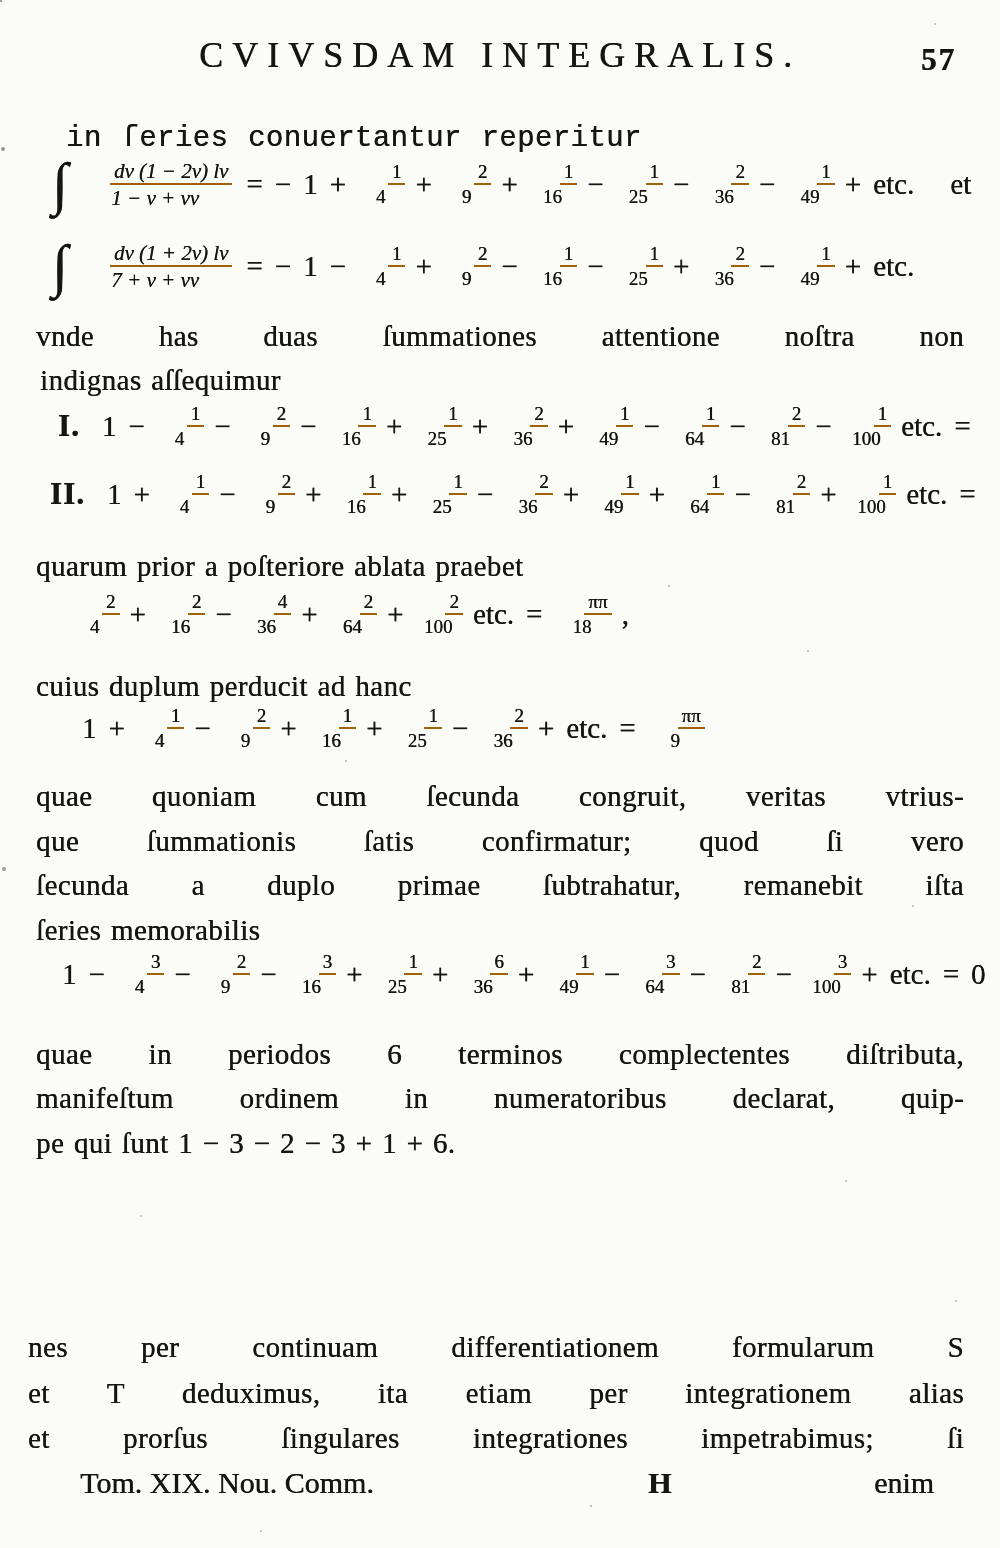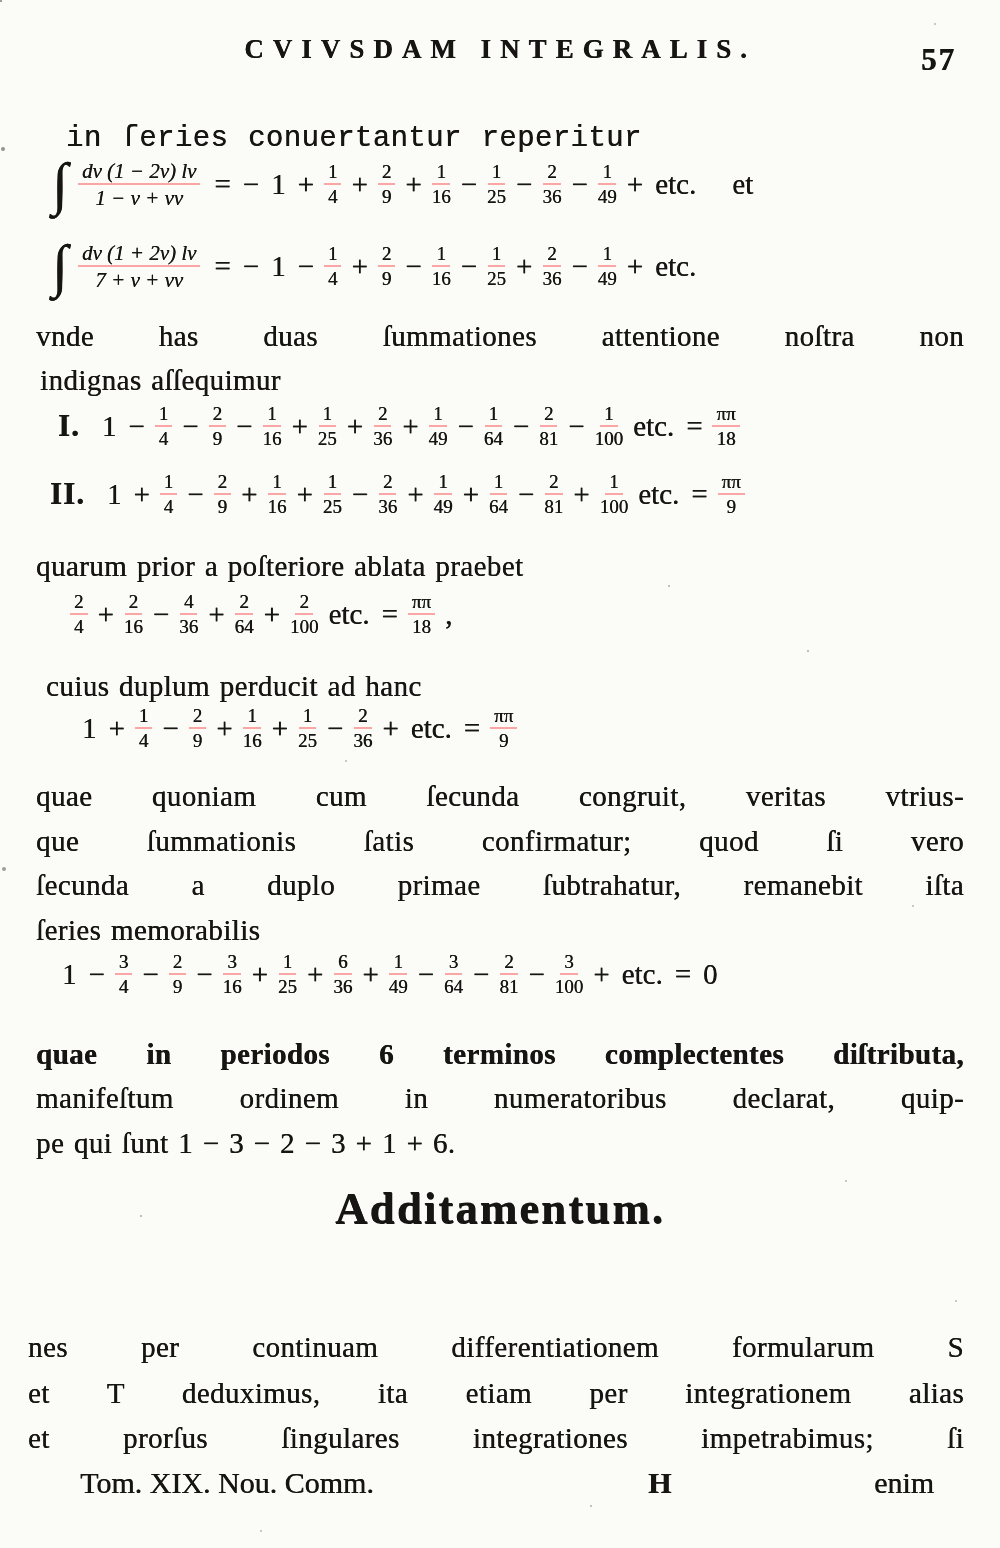--- a/index.html
+++ b/index.html
@@ -12,41 +12,41 @@
   
   .speckles{position:absolute;width:2px;height:2px;border-radius:50%;background:rgba(20,20,20,.55);
     box-shadow: 2px 148px 0 1px rgba(20,20,20,.45), 934px 23px 0 0 rgba(20,20,20,.3),
     3px 868px 0 1px rgba(20,20,20,.4), 668px 585px 0 0 rgba(20,20,20,.35),
     807px 650px 0 0 rgba(20,20,20,.35), 345px 760px 0 0 rgba(20,20,20,.3),
     912px 905px 0 0 rgba(20,20,20,.3), 140px 1215px 0 0 rgba(20,20,20,.35),
     845px 1180px 0 0 rgba(20,20,20,.3), 590px 1505px 0 0 rgba(20,20,20,.35),
     260px 1530px 0 0 rgba(20,20,20,.3), 955px 1300px 0 0 rgba(20,20,20,.3);}
   .hdr{
     position:absolute;top:34px;left:0;width:100%;text-align:center;
-    font-size:27px;font-weight:bold;letter-spacing:9px;
+    font-size:36px;font-weight:normal;letter-spacing:9px;
     text-shadow:.4px .4px 0 currentColor;
   }
   .pagenum{
     position:absolute;top:42px;right:44px;font-size:31px;font-weight:bold;
     letter-spacing:2px;text-shadow:.4px .4px 0 currentColor;
   }
   .tline{
     position:absolute;font-size:29px;letter-spacing:.4px;word-spacing:2px;
     white-space:nowrap;text-shadow:.35px .35px 0 currentColor;
   }
   .just{width:928px;white-space:normal;text-align:justify;text-align-last:justify;}
   .formula{
     position:absolute;display:flex;align-items:center;font-size:29px;
     text-shadow:.35px .35px 0 currentColor;white-space:nowrap;
   }
   .fop{margin:0 6px;}
   .flabel{font-weight:bold;font-size:31px;margin-right:16px;letter-spacing:1px;}
   .frac{display:inline-flex;flex-direction:column;align-items:center;
     font-size:19px;line-height:1.05;margin:0 4px;vertical-align:middle;}
-  .frac .fn{padding:0 4px 1px;border-bottom:2px solid #fca5a5;}
+  .frac .fn{padding:0 4px 1px;border-bottom:2px solid #a16207;margin-left:32px;}
   .frac .fd{padding-top:2px;}
   .ifrac{font-size:21px;font-style:italic;margin:0 8px;}
   .intg{font-size:58px;line-height:.8;font-style:italic;margin-right:2px;}
   .gap{margin-left:30px;}
   .addit{
     position:absolute;top:1182px;left:0;width:100%;text-align:center;
     font-size:45px;font-weight:bold;letter-spacing:2px;
     text-shadow:.5px .5px 0 currentColor;
   }
   .footer-item{position:absolute;font-size:30px;text-shadow:.4px .4px 0 currentColor;}
@@ -291,21 +291,21 @@
       </span>
       <span class="fop">etc.</span>
       <span class="fop">=</span>
       <span class="frac">
         <span class="fn">ππ</span>
         <span class="fd">18</span>
       </span>
       <span class="fop">,</span>
     </div>
 
-  <div class="tline" style="top:670px;left:46px;">cuius duplum perducit ad hanc</div>
+  <div class="tline" style="top:670px;left:36px;">cuius duplum perducit ad hanc</div>
 
   <div class="formula" style="top:706px;left:76px;">
       <span class="fop">1</span>
       <span class="fop">+</span>
       <span class="frac">
         <span class="fn">1</span>
         <span class="fd">4</span>
       </span>
       <span class="fop">−</span>
       <span class="frac">
@@ -387,25 +387,24 @@
       <span class="frac">
         <span class="fn">3</span>
         <span class="fd">100</span>
       </span>
       <span class="fop">+</span>
       <span class="fop">etc.</span>
       <span class="fop">=</span>
       <span class="fop">0</span>
     </div>
 
-  <div class="tline just" style="top:1038px;left:36px;font-weight:bold;">quae in periodos 6 terminos complectentes diſtributa,</div>
+  <div class="tline just" style="top:1038px;left:36px;">quae in periodos 6 terminos complectentes diſtributa,</div>
   <div class="tline just" style="top:1082px;left:36px;">manifeſtum ordinem in numeratoribus declarat, quip-</div>
   <div class="tline" style="top:1127px;left:36px;">pe qui ſunt 1 − 3 − 2 − 3 + 1 + 6.</div>
 
-  <div class="addit">Additamentum.</div>
 
   <div class="tline just" style="top:1331px;left:28px;width:936px;">nes per continuam differentiationem formularum S</div>
   <div class="tline just" style="top:1377px;left:28px;width:936px;">et T deduximus, ita etiam per integrationem alias</div>
   <div class="tline just" style="top:1422px;left:28px;width:936px;">et prorſus ſingulares integrationes impetrabimus; ſi</div>
 
   <div class="footer-item" style="top:1466px;left:80px;">Tom. XIX. Nou. Comm.</div>
   <div class="footer-item" style="top:1466px;left:648px;font-weight:bold;">H</div>
   <div class="footer-item" style="top:1466px;right:66px;">enim</div>
 </div>
 

